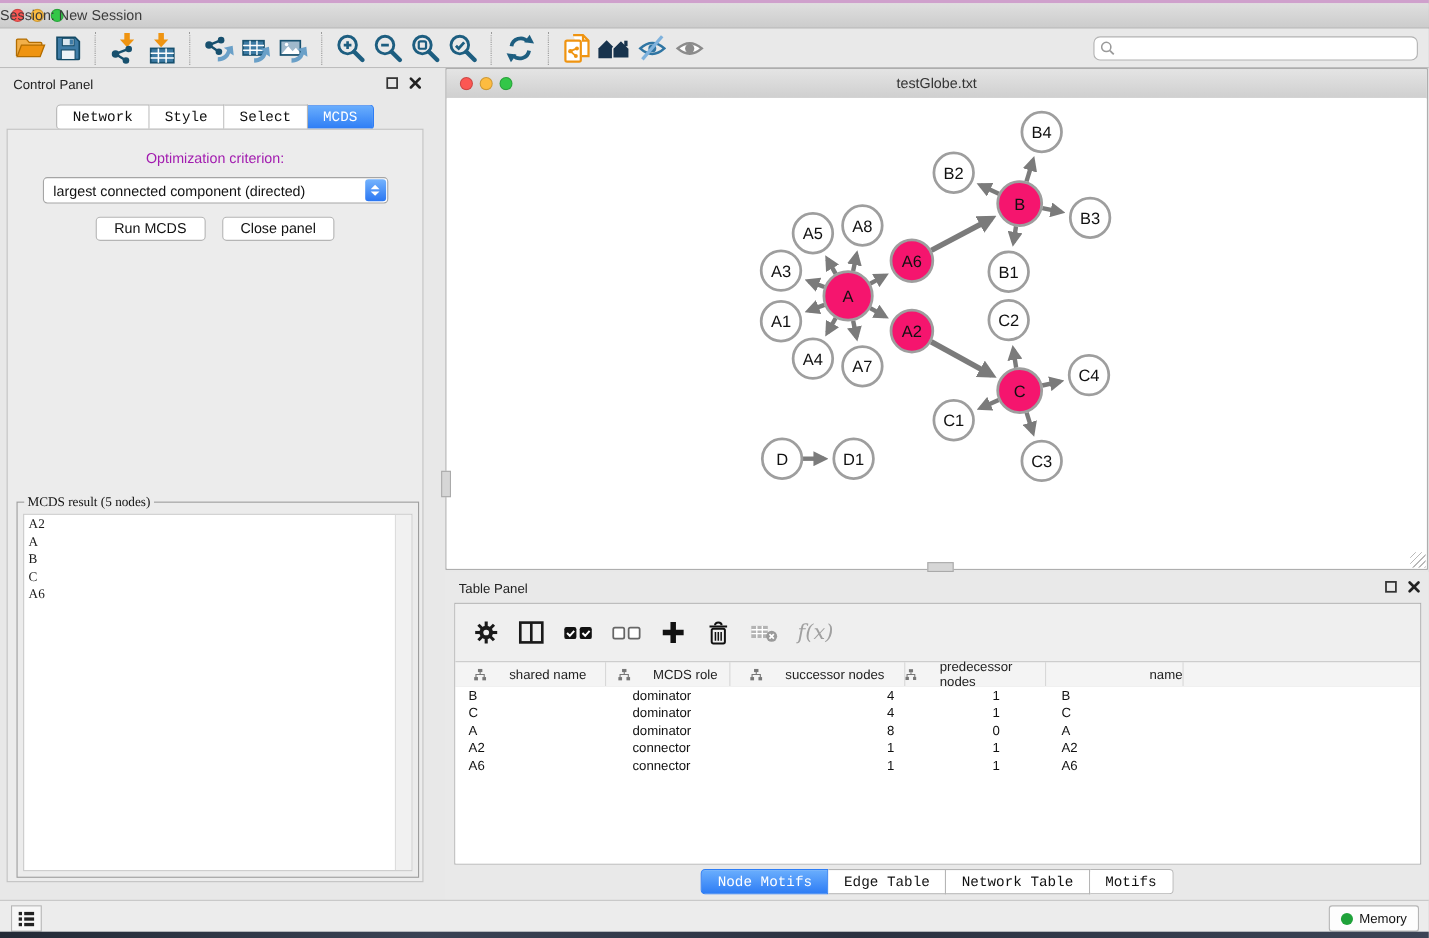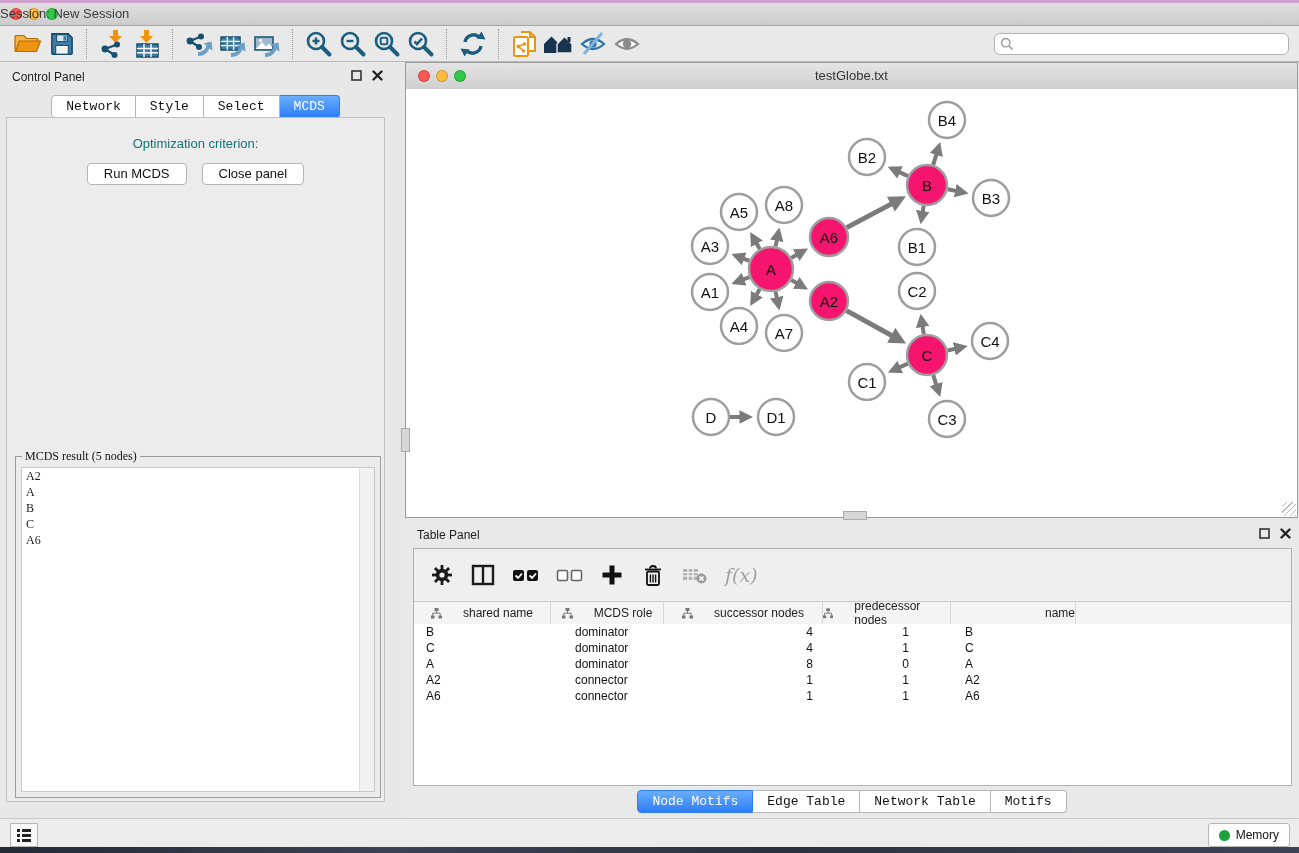--- a/index.html
+++ b/index.html
@@ -30,21 +30,21 @@
   .panel-head .picons{position:absolute;right:8px;top:8px;display:flex;gap:10px;align-items:center;}
   .cp-tabs,.seg-tabs{display:flex;justify-content:center;font-family:Liberation Mono, monospace;}
   .cp-tabs{position:absolute;left:0;right:0;top:33px;}
   .seg-tab{height:21px;line-height:21px;padding:0 14px;font-size:13px;background:#fff;color:#111;
            border:1px solid #b5b5b5;border-left:none;cursor:default;}
   .seg-tab:first-child{border-left:1px solid #b5b5b5;border-radius:4px 0 0 4px;}
   .seg-tab:last-child{border-radius:0 4px 4px 0;}
   .seg-tab.selected{background:linear-gradient(#6aaefd,#2e7df5);color:#fff;border-color:#2e7df5;}
   .cp-content{position:absolute;left:6px;top:55px;width:379px;height:685px;box-sizing:border-box;
               background:#ececec;border:1px solid #c2c2c2;}
-  .opt-label{margin-top:18px;text-align:center;font-size:13px;color:#0f766e;}
+  .opt-label{margin-top:18px;text-align:center;font-size:13px;color:#a21caf;}
   .dropdown{position:relative;margin:10px auto 0;width:314px;height:24px;background:#fff;
             border:1px solid #a5a5a5;border-radius:4px;box-sizing:border-box;}
   .dropdown .dval{position:absolute;left:9px;top:4px;font-size:13px;color:#111;white-space:nowrap;}
   .stepper{position:absolute;right:1px;top:1px;width:19px;height:20px;border-radius:3px;
            background:linear-gradient(#74b3fd,#2a76f2);display:flex;flex-direction:column;align-items:center;justify-content:center;gap:2px;}
   .stepper i{display:block;width:0;height:0;border-left:4px solid transparent;border-right:4px solid transparent;}
   .stepper .up{border-bottom:4px solid #fff;} .stepper .dn{border-top:4px solid #fff;}
   .btn-row{display:flex;justify-content:center;gap:15px;margin-top:12px;}
   .mac-btn{height:20px;line-height:20px;padding:0 16px;background:#fff;border:1px solid #b5b5b5;
            border-radius:4px;font-size:13px;color:#111;}
@@ -268,20 +268,27 @@
         </div>
       </div>
       <div class="cp-tabs" id="cp-tabs">
           <div class="seg-tab">Network</div>
           <div class="seg-tab">Style</div>
           <div class="seg-tab">Select</div>
           <div class="seg-tab selected">MCDS</div>
         </div>
       <div class="cp-content">
         <div class="opt-label">Optimization criterion:</div>
+        <div class="dropdown">
+          <span class="dval">largest connected component (directed)</span>
+          <span class="stepper">
+              <i class="up"></i>
+              <i class="dn"></i>
+            </span>
+        </div>
         <div class="btn-row">
           <div class="mac-btn">Run MCDS</div>
           <div class="mac-btn">Close panel</div>
         </div>
         <div class="groupbox">
           <div class="legend">MCDS result (5 nodes)</div>
           <div class="mcds-list" id="mcds-list">
             <div class="scroll"></div>
           <div class="mcds-item">A2</div>
               <div class="mcds-item">A</div>

